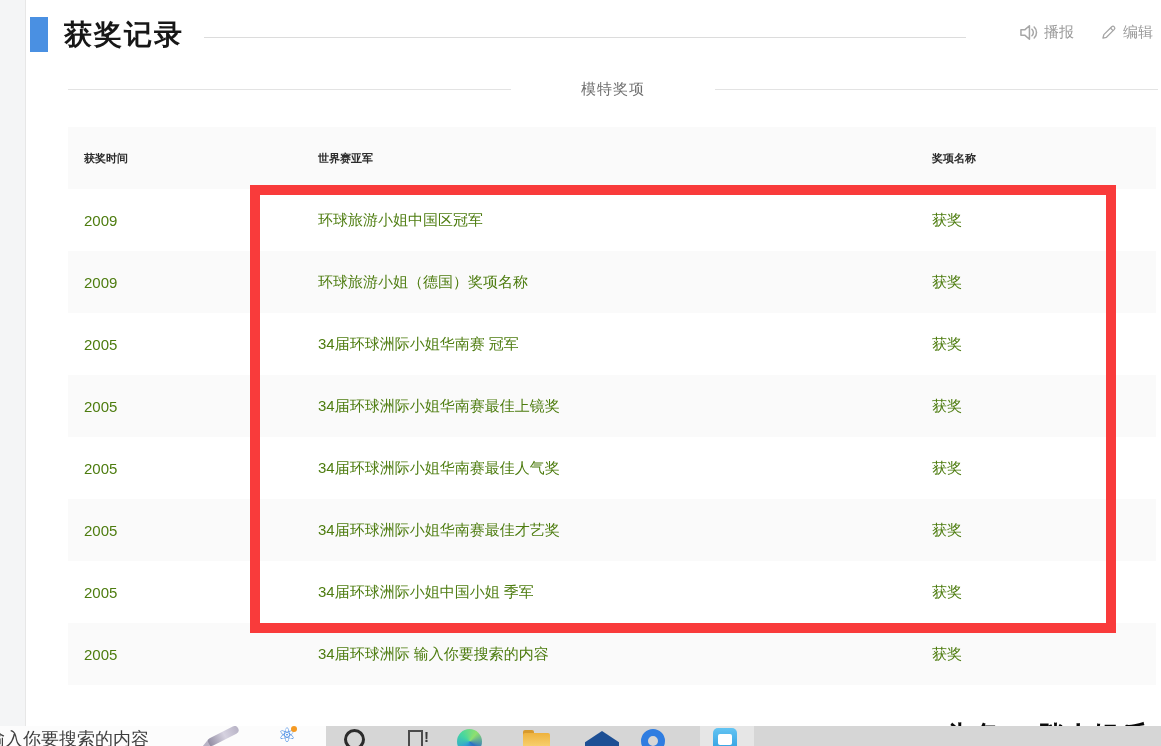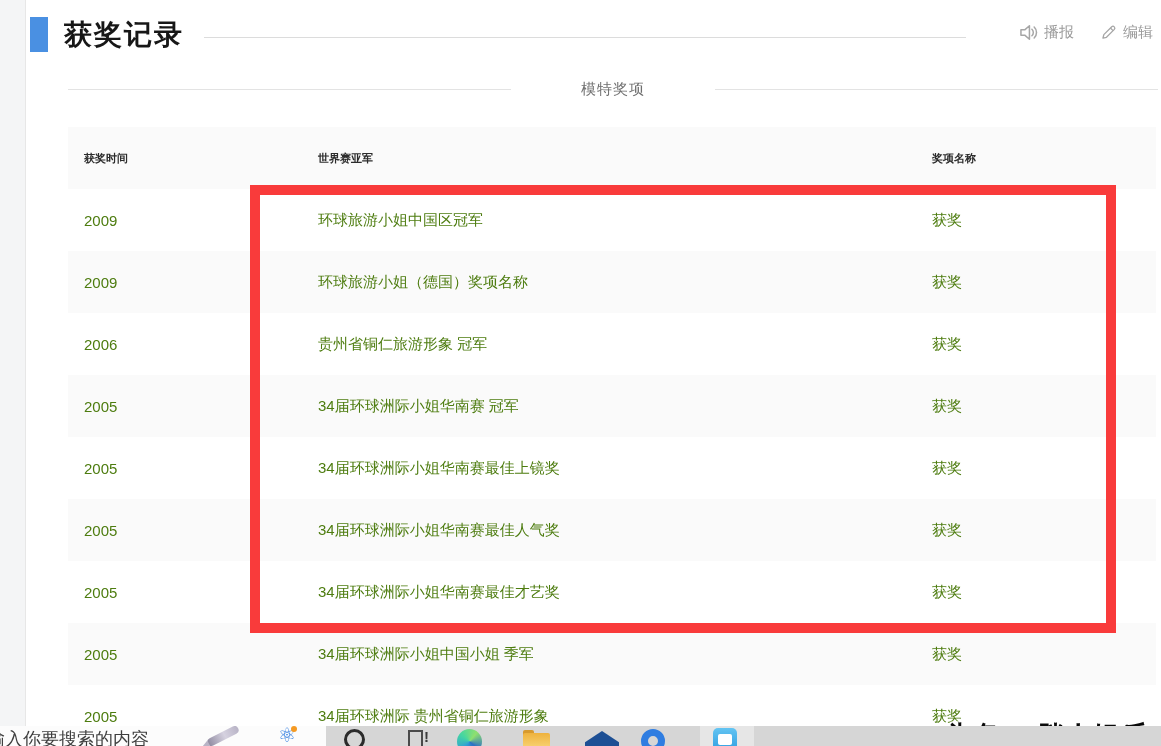--- a/index.html
+++ b/index.html
@@ -135,25 +135,20 @@
         <td>环球旅游小姐中国区冠军</td>
         <td>获奖</td>
       </tr>
 
       <tr>
         <td>2009</td>
         <td>环球旅游小姐（德国）奖项名称</td>
         <td>获奖</td>
       </tr>
 
-      <tr>
-        <td>2006</td>
-        <td>贵州省铜仁旅游形象 冠军</td>
-        <td>获奖</td>
-      </tr>
 
       <tr>
         <td>2005</td>
         <td>34届环球洲际小姐华南赛 冠军</td>
         <td>获奖</td>
       </tr>
 
       <tr>
         <td>2005</td>
         <td>34届环球洲际小姐华南赛最佳上镜奖</td>
@@ -173,21 +168,21 @@
       </tr>
 
       <tr>
         <td>2005</td>
         <td>34届环球洲际小姐中国小姐 季军</td>
         <td>获奖</td>
       </tr>
 
       <tr>
         <td>2005</td>
-        <td>34届环球洲际 贵州省铜仁旅游形象</td>
+        <td>34届环球洲际 输入你要搜索的内容</td>
         <td>获奖</td>
       </tr>
     </tbody>
 </table>
 
 <div class="annotation-rect"></div>
 
 <div class="watermark">头条 @胖人娱乐</div>
 
 <div class="taskbar">

